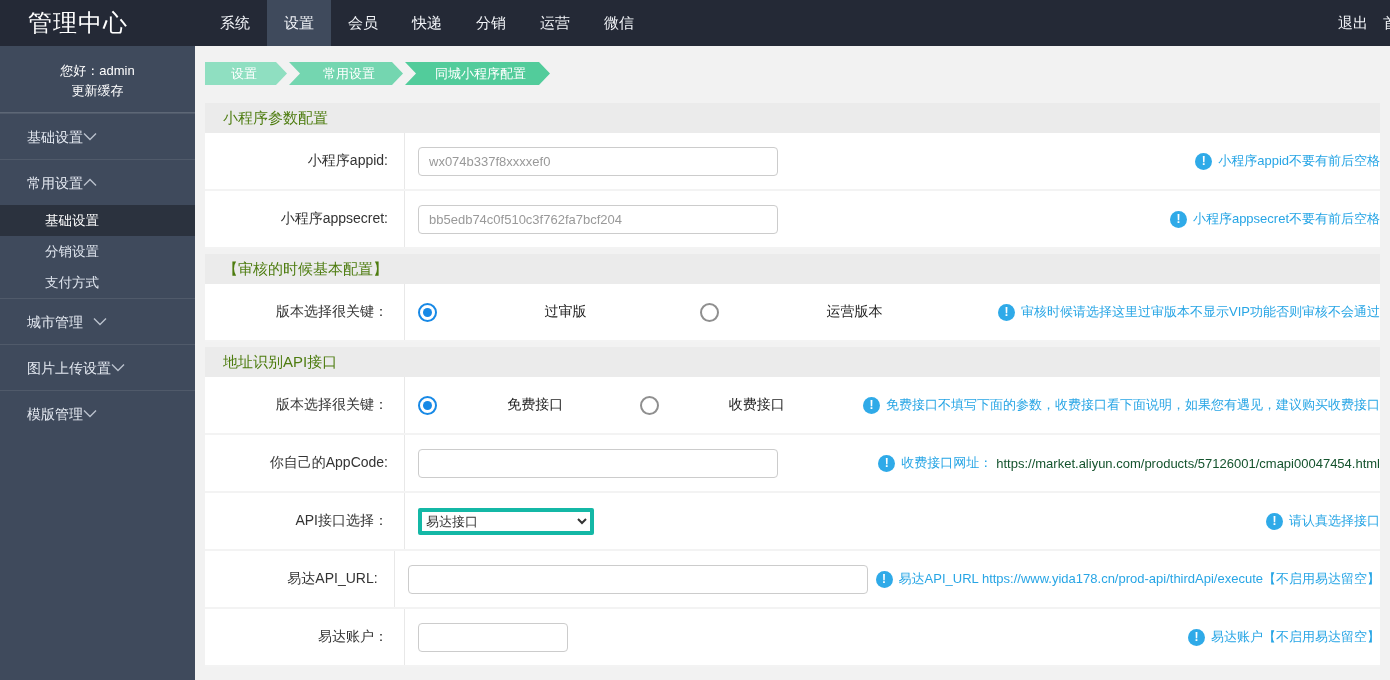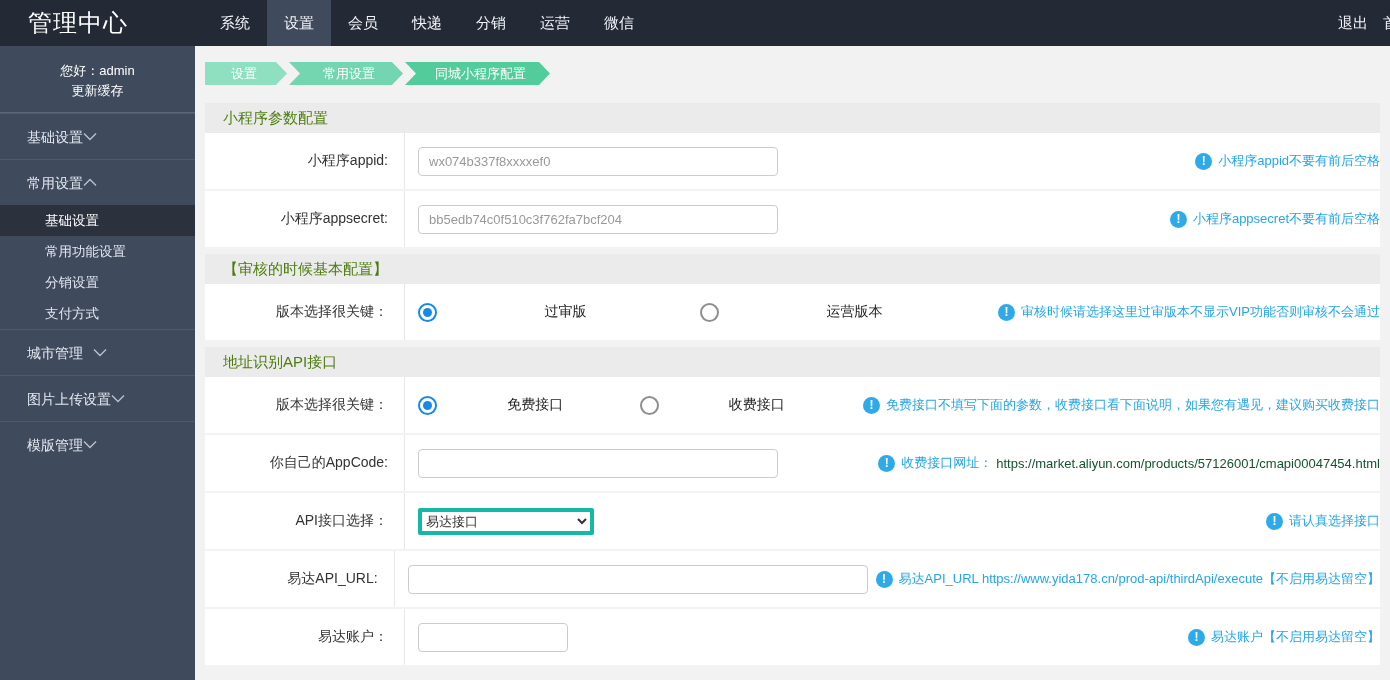--- a/index.html
+++ b/index.html
@@ -90,21 +90,20 @@
     <span>常用设置</span>
     <span class="chev">
       <svg width="14" height="9">
           <polyline points="1,7.5 7,1.5 13,7.5" fill="none" stroke="#cfd6e0" stroke-width="1.4"></polyline>
         </svg>
     </span>
   </div>
 
   <div>
     <div class="submenu-item active">基础设置</div>
-    <div class="submenu-item">常用功能设置</div>
     <div class="submenu-item">分销设置</div>
     <div class="submenu-item">支付方式</div>
   </div>
 
   <div class="menu-item" style="border-top:1px solid rgba(255,255,255,.09);gap:10px;">
     <span>城市管理</span>
     <span class="chev">
       <svg width="14" height="9">
           <polyline points="1,1.5 7,7.5 13,1.5" fill="none" stroke="#cfd6e0" stroke-width="1.4"></polyline>
         </svg>

